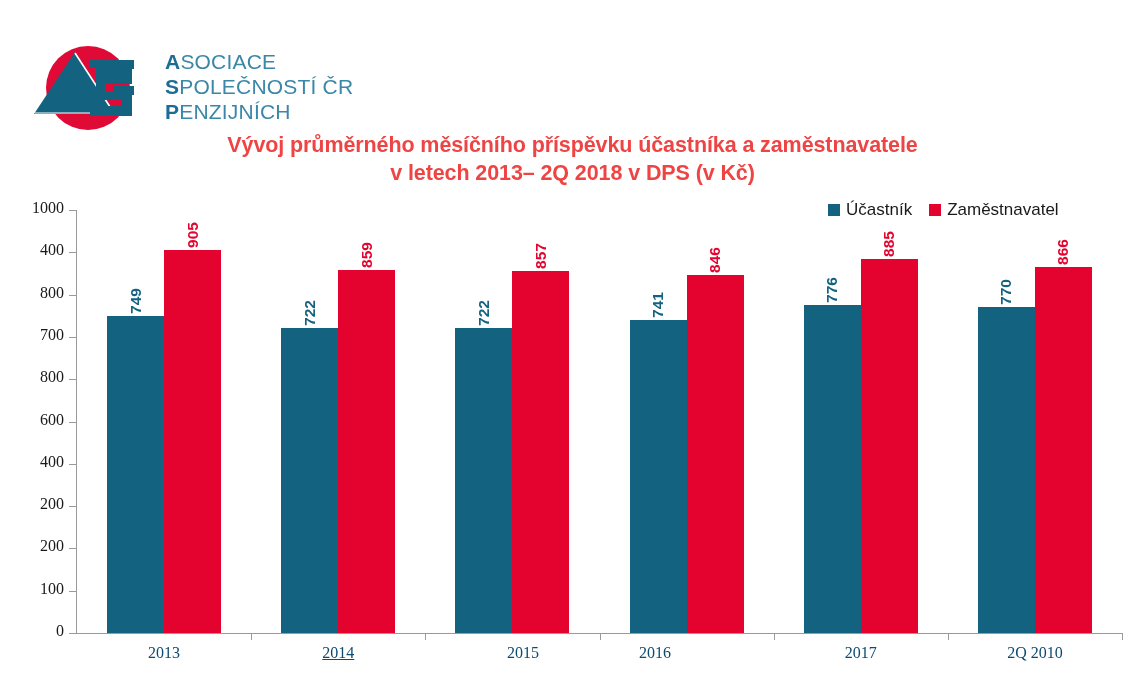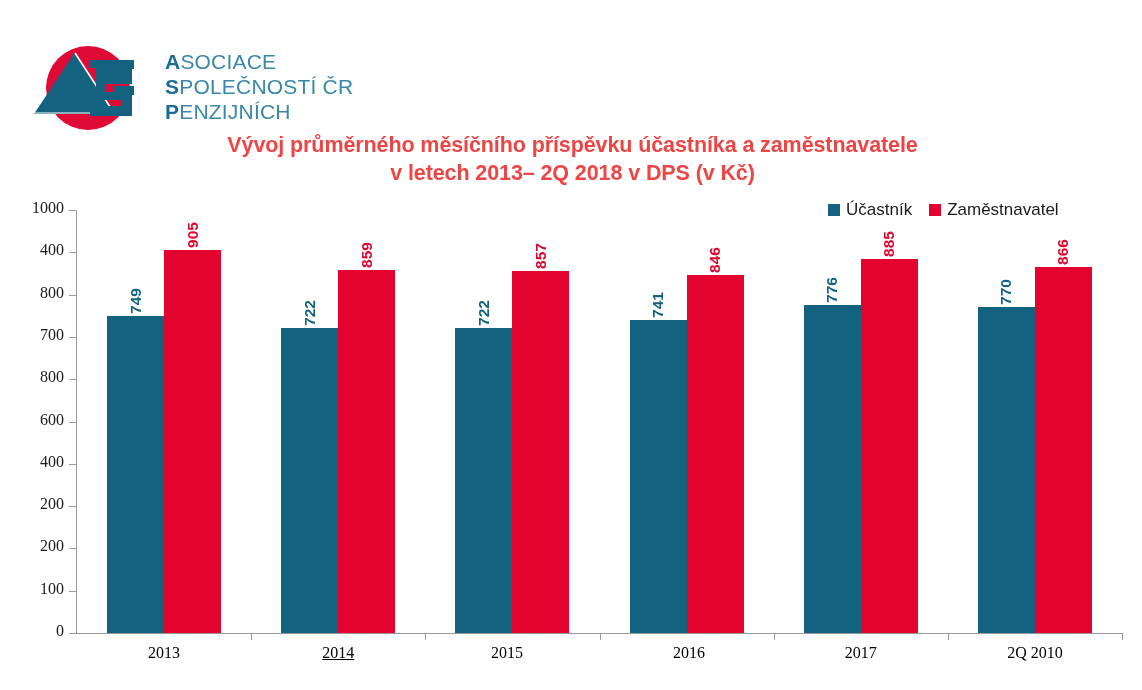--- a/index.html
+++ b/index.html
@@ -89,21 +89,21 @@
     transform:rotate(-90deg);
     transform-origin:center center;
   }
   .lab-participant { color:#13627f; }
   .lab-employer    { color:#e4032e; }
 
   .cat-label {
     position:absolute; top:644px;
     text-align:center;
     font-family:"Liberation Serif", serif;
-    font-size:16px; color:#000000;
+    font-size:16px; color:#0c4a6e;
     white-space:nowrap;
   }
 
   
   #legend {
     position:absolute; left:828px; top:200px;
     display:flex; align-items:center; gap:17px;
     font-size:17px; color:#1a1a1a;
   }
   .legend-item { display:flex; align-items:center; gap:6px; white-space:nowrap; }
@@ -266,18 +266,18 @@
       <div class="xtick" style="left: 251.167px;"></div>
       <div class="xtick" style="left: 425.333px;"></div>
       <div class="xtick" style="left: 599.5px;"></div>
       <div class="xtick" style="left: 773.667px;"></div>
       <div class="xtick" style="left: 947.833px;"></div>
       <div class="xtick" style="left: 1122px;"></div>
     </div>
   <div id="catlabels">
       <div class="cat-label" style="left: 77px; width: 174.167px;">2013</div>
       <div class="cat-label" style="left: 251.167px; width: 174.167px; text-decoration: underline;">2014</div>
-      <div class="cat-label" style="left: 420px; width: 174.167px;">2015</div>
-      <div class="cat-label" style="left: 602px; width: 174.167px;">2016</div>
+      <div class="cat-label" style="left: 436px; width: 174.167px;">2015</div>
+      <div class="cat-label" style="left: 568px; width: 174.167px;">2016</div>
       <div class="cat-label" style="left: 773.667px; width: 174.167px;">2017</div>
       <div class="cat-label" style="left: 947.833px; width: 174.167px;">2Q 2010</div>
     </div>
 </div>
 
 </body></html>

